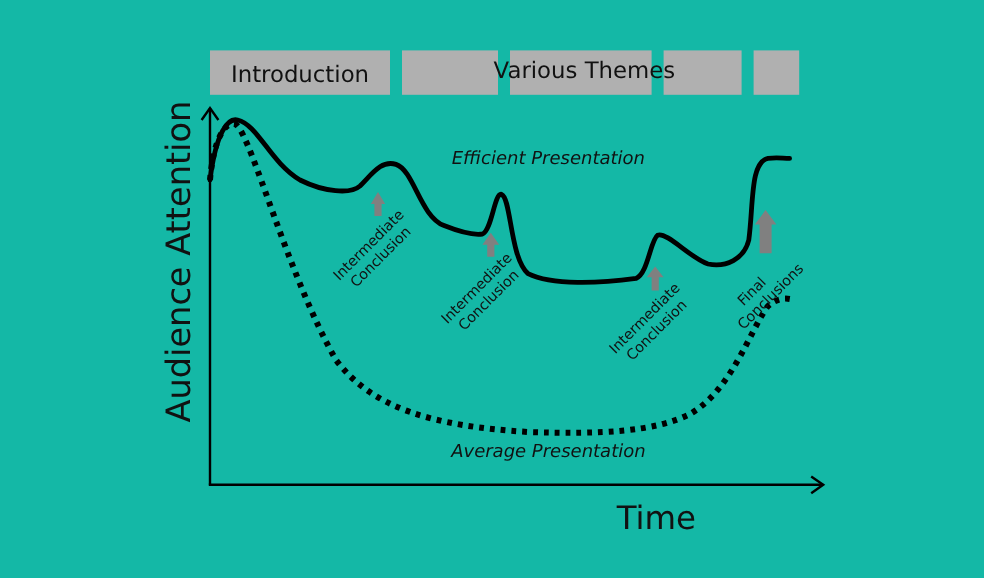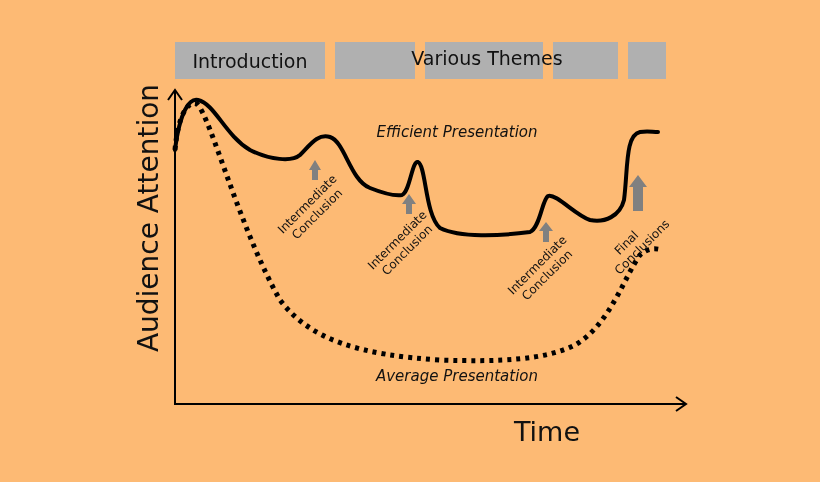--- a/index.html
+++ b/index.html
@@ -1,16 +1,16 @@
 <!DOCTYPE html>
 <html><head>
   <meta charset="utf-8">
   <style>
     html, body { margin: 0; padding: 0; background: #f5f5f5; }
-    #canvas { position: relative; width: 820px; height: 482px; background: #fdba74; overflow: hidden; }
+    #canvas { position: relative; width: 820px; height: 482px; background: #14b8a6; overflow: hidden; }
     svg { position: absolute; left: 0; top: 0; }
     .box { fill: #b0b0b0; }
     .lbl { font-family: "DejaVu Sans", sans-serif; fill: #111; }
     .it { font-style: italic; }
   </style>
 </head>
 <body>
 
 <div id="canvas">
 <svg width="820" height="482" viewBox="0 0 820 482" xmlns="http://www.w3.org/2000/svg">

